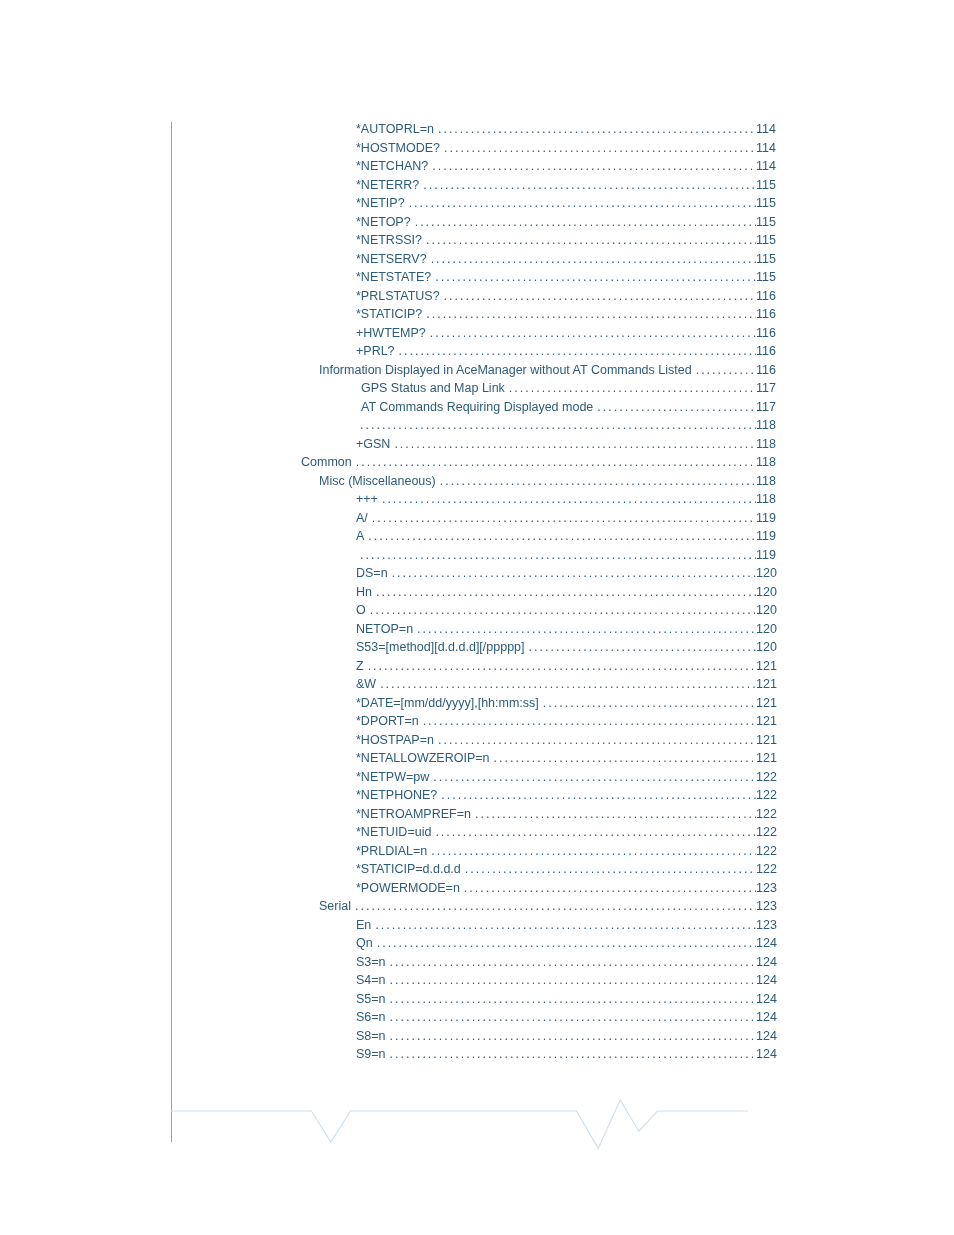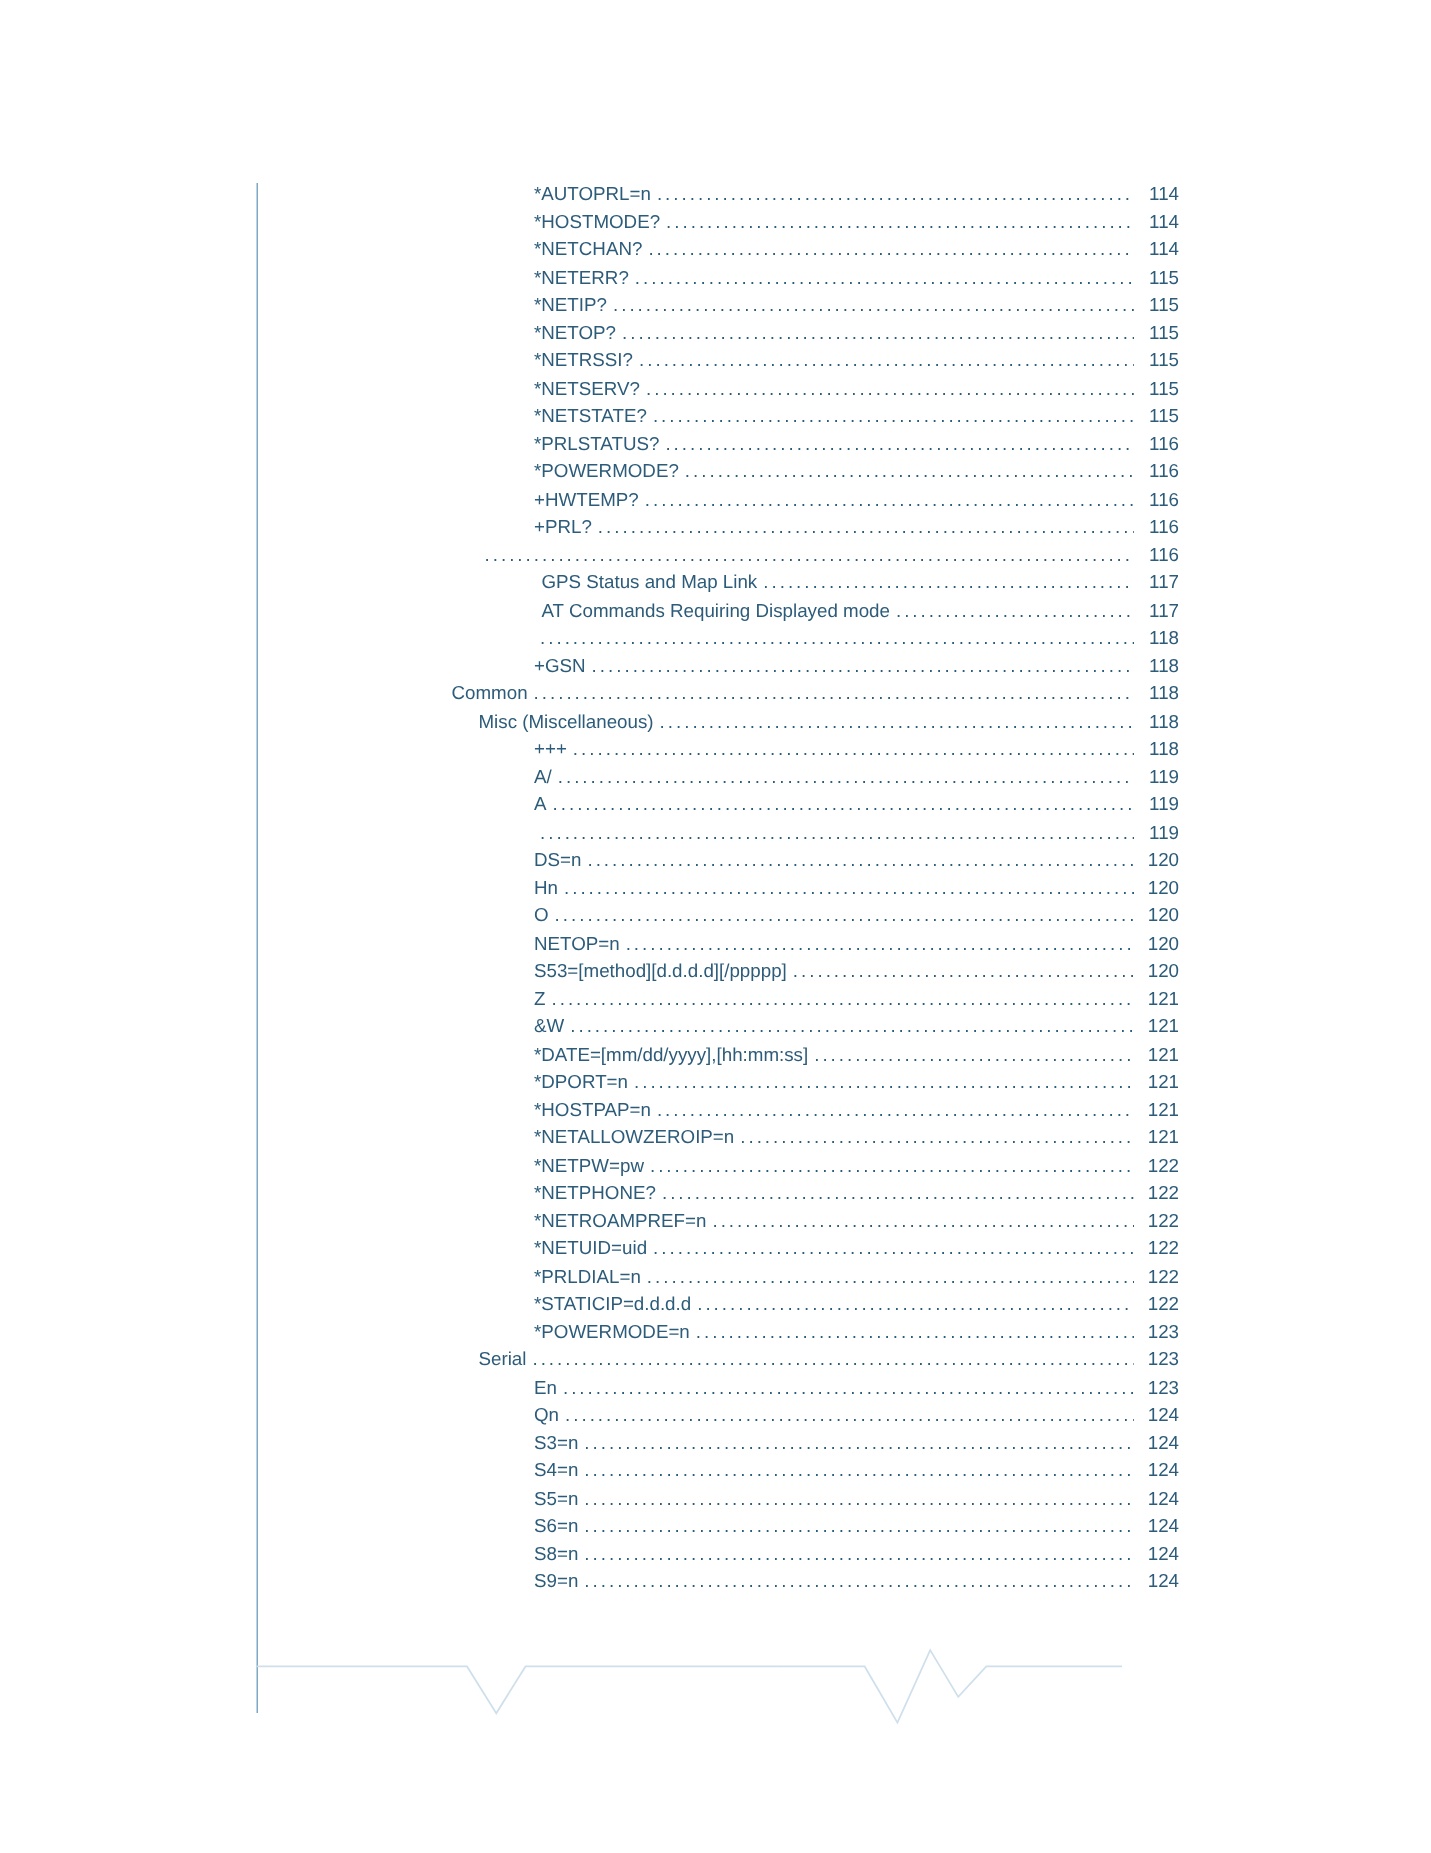--- a/index.html
+++ b/index.html
@@ -7,21 +7,21 @@
   .sidebar-line{position:absolute;left:90px;top:122px;width:1px;height:1020px;background:#7fa8c5}
   .toc{margin-left:130px;font-size:12.5px;line-height:1.48}
   .row{display:flex;align-items:baseline;white-space:nowrap}
   .lvl-1{margin-left:0}
   .lvl-2{margin-left:18px}
   .lvl-3{margin-left:60px}
   .lvl-4{margin-left:55px}
   .label{flex:0 0 auto}
   .dots{flex:1 1 auto;overflow:hidden;letter-spacing:2px;color:#2d5c7a;padding:0 4px}
   .dots::after{content:"..................................................................................................................................................................................................................."}
-  .pg{flex:0 0 auto;text-align:right;min-width:30px}
+  .pg{flex:0 0 auto;text-align:left;min-width:30px}
   .footer{position:absolute;left:90px;right:125px;bottom:70px;height:80px}
   .wave{stroke:#cfe0ec;stroke-width:1.5;fill:none}
 </style>
 </head>
 <body>
 
 <div class="page">
   <div class="sidebar-line"></div>
   <div class="toc" id="toc-container">
       <div class="row lvl-4">
@@ -68,35 +68,36 @@
         <span class="label">*NETSTATE?</span>
         <span class="dots"></span>
         <span class="pg">115</span>
       </div>
       <div class="row lvl-4">
         <span class="label">*PRLSTATUS?</span>
         <span class="dots"></span>
         <span class="pg">116</span>
       </div>
       <div class="row lvl-4">
-        <span class="label">*POWERMODE?</span>
+        <span class="label">*STATICIP?</span>
         <span class="dots"></span>
         <span class="pg">116</span>
       </div>
       <div class="row lvl-4">
         <span class="label">+HWTEMP?</span>
         <span class="dots"></span>
         <span class="pg">116</span>
       </div>
       <div class="row lvl-4">
         <span class="label">+PRL?</span>
         <span class="dots"></span>
         <span class="pg">116</span>
       </div>
       <div class="row lvl-2">
+        <span class="label">Information Displayed in AceManager without AT Commands Listed</span>
         <span class="dots"></span>
         <span class="pg">116</span>
       </div>
       <div class="row lvl-3">
         <span class="label">GPS Status and Map Link</span>
         <span class="dots"></span>
         <span class="pg">117</span>
       </div>
       <div class="row lvl-3">
         <span class="label">AT Commands Requiring Displayed mode</span>

